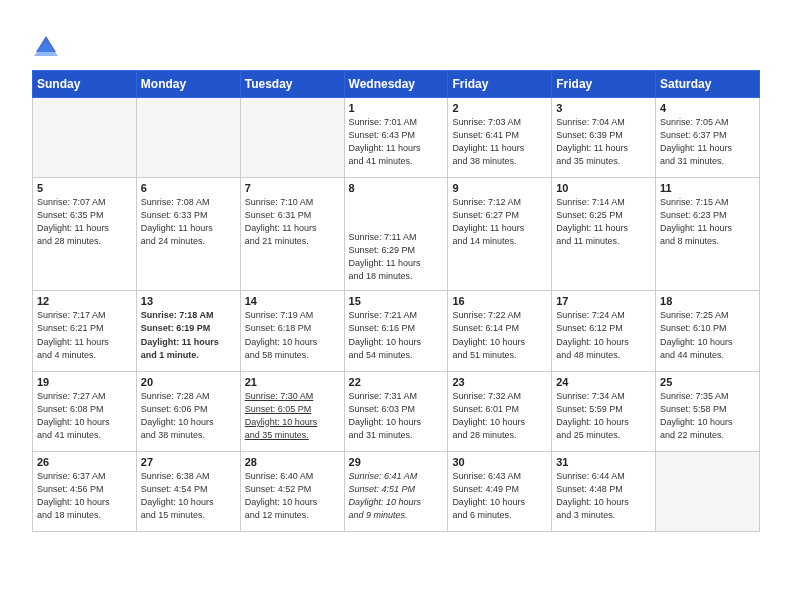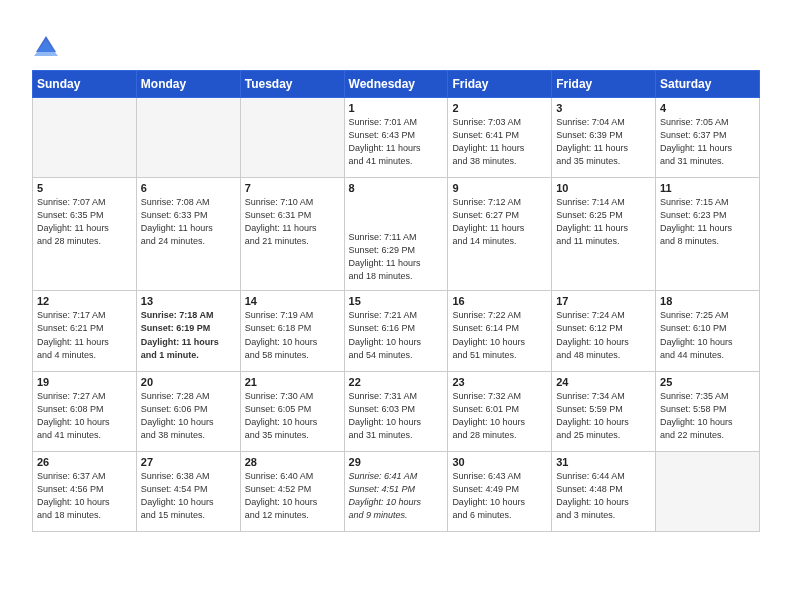--- a/index.html
+++ b/index.html
@@ -279,21 +279,21 @@
           </td>
           <td>
             <span class="day-number">20</span>
             <div class="day-info" style="white-space: pre-line;">Sunrise: 7:28 AM
 Sunset: 6:06 PM
 Daylight: 10 hours
 and 38 minutes.</div>
           </td>
           <td>
             <span class="day-number">21</span>
-            <div class="day-info" style="white-space: pre-line;">Sunrise: 7:30 AM
+            <div class="day-info" style="white-space: pre-line; text-decoration: underline;">Sunrise: 7:30 AM
 Sunset: 6:05 PM
 Daylight: 10 hours
 and 35 minutes.</div>
           </td>
           <td>
             <span class="day-number">22</span>
             <div class="day-info" style="white-space: pre-line;">Sunrise: 7:31 AM
 Sunset: 6:03 PM
 Daylight: 10 hours
 and 31 minutes.</div>

